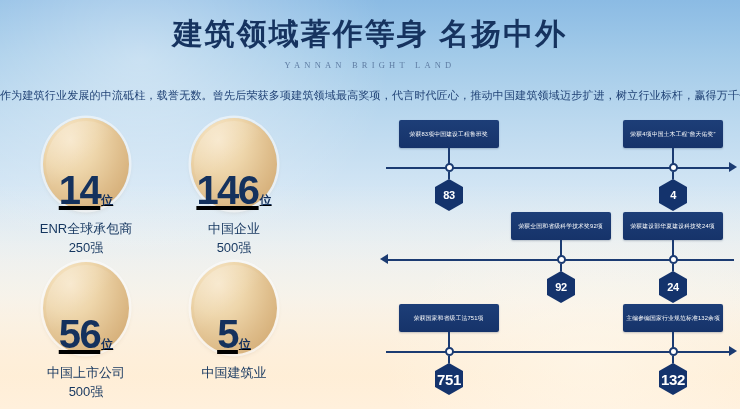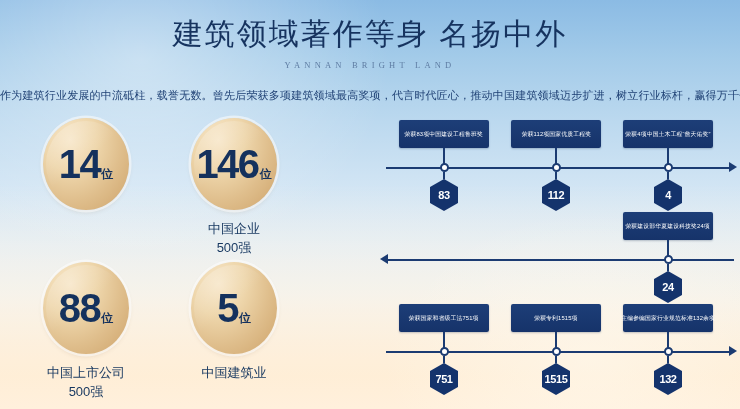--- a/index.html
+++ b/index.html
@@ -31,21 +31,21 @@
   }
   .bloom2 {
     position:absolute; right:-60px; top:210px; width:420px; height:300px;
     background:radial-gradient(ellipse at center, rgba(255,250,240,0.5) 0%, rgba(255,250,240,0) 70%);
     pointer-events:none;
   }
 
   
   .header { position:absolute; top:14px; left:0; width:100%; text-align:center; }
   .title {
-    font-size:30px; font-weight:normal; color:#16335f; letter-spacing:2px;
+    font-size:30px; font-weight:bold; color:#16335f; letter-spacing:2px;
     line-height:40px; white-space:nowrap;
   }
   .subtitle {
     margin-top:6px; font-size:8.5px; letter-spacing:4.2px; color:#5f7da3;
     font-family:"Liberation Serif","DejaVu Serif",serif; font-weight:normal;
   }
   .desc {
     position:absolute; top:88px; left:0; width:100%; text-align:center;
     font-size:11px; color:#1d3f73; letter-spacing:0.2px; white-space:nowrap;
   }
@@ -57,22 +57,23 @@
   .stat.c1 { left:150px; top:0; }
   .stat.c2 { left:2px;   top:144px; }
   .stat.c3 { left:150px; top:144px; }
 
   .circle {
     width:86px; height:92px; margin:0 auto;
     border-radius:50%;
     background:
       radial-gradient(ellipse at 32% 24%, #f7e6c8 0%, #eed6ab 32%, #dfbe8c 62%, #d3ab74 88%, #cfa56d 100%);
     box-shadow:0 0 0 2.5px rgba(255,255,255,0.55), 0 2px 5px rgba(120,95,60,0.18);
-    display:flex; align-items:center; justify-content:center;
+    display:flex; align-items:flex-end; justify-content:center;
     position:relative;
+    text-decoration:underline;
   }
   .circle::after {
     content:""; position:absolute; inset:3px; border-radius:50%;
     background:linear-gradient(140deg, rgba(255,255,255,0.30) 0%, rgba(255,255,255,0) 48%);
     pointer-events:none;
   }
   .num-wrap { display:flex; align-items:baseline; position:relative; z-index:1; }
   .num {
     font-size:40px; font-weight:bold; color:#14315d; letter-spacing:-1.5px;
     line-height:1; font-family:"Liberation Sans",sans-serif;
@@ -99,21 +100,21 @@
     border-top:5px solid transparent; border-bottom:5px solid transparent;
     border-left:8px solid #1b3b72;
   }
   .arrow-l {
     position:absolute; left:8px; top:42px;
     width:0; height:0;
     border-top:5px solid transparent; border-bottom:5px solid transparent;
     border-right:8px solid #1b3b72;
   }
 
-  .node { position:absolute; top:0; width:90px; }
+  .node { position:absolute; top:0; width:100px; }
   .node.n0 { left:27px; }
   .node.n1 { left:139px; }
   .node.n2 { left:251px; }
 
   .chip {
     height:28px; border-radius:2px;
     background:linear-gradient(to bottom,#1d3e78 0%, #16336a 100%);
     display:flex; align-items:center; justify-content:center;
     padding:0 4px;
     box-shadow:0 1px 2px rgba(20,40,80,0.25);
@@ -142,21 +143,21 @@
     background:#14336c;
     clip-path:polygon(50% 0%, 100% 25%, 100% 75%, 50% 100%, 0% 75%, 0% 25%);
     display:flex; align-items:center; justify-content:center;
     box-shadow:0 0 0 2px rgba(255,255,255,0.85);
     border-radius:2px;
   }
   .hex b {
     color:#ffffff; font-size:11px; font-weight:bold; letter-spacing:-0.4px;
     font-family:"Liberation Sans",sans-serif;
   }
-  .hex.wide b { font-size:11px; }
+  .hex.wide b { font-size:15px; }
 </style>
 </head>
 <body>
 
 <div class="bloom"></div>
 <div class="bloom2"></div>
 
 <div class="header">
   <div class="title">建筑领域著作等身  名扬中外</div>
   <div class="subtitle">YANNAN BRIGHT LAND</div>
@@ -166,39 +167,43 @@
 
 <div class="stats">
 
   <div class="stat c0">
     <div class="circle">
       <div class="num-wrap">
         <span class="num">14</span>
         <span class="unit">位</span>
       </div>
     </div>
+    <div class="stat-label">
+      <div>ENR全球承包商</div>
+      <div>250强</div>
+    </div>
   </div>
 
   <div class="stat c1">
     <div class="circle">
       <div class="num-wrap">
         <span class="num">146</span>
         <span class="unit">位</span>
       </div>
     </div>
     <div class="stat-label">
       <div>中国企业</div>
       <div>500强</div>
     </div>
   </div>
 
   <div class="stat c2">
     <div class="circle">
       <div class="num-wrap">
-        <span class="num">88</span>
+        <span class="num">56</span>
         <span class="unit">位</span>
       </div>
     </div>
     <div class="stat-label">
       <div>中国上市公司</div>
       <div>500强</div>
     </div>
   </div>
 
   <div class="stat c3">
@@ -224,47 +229,47 @@
       <div class="chip">
           <span>荣获83项中国建设工程鲁班奖</span>
         </div>
       <div class="stem"></div>
       <div class="dot"></div>
       <div class="stem2"></div>
       <div class="hex">
           <b>83</b>
         </div>
     </div>
-    <div class="node n1">
-      <div class="chip">
-          <span>荣获112项国家优质工程奖</span>
-        </div>
-      <div class="stem"></div>
-      <div class="dot"></div>
-      <div class="stem2"></div>
-      <div class="hex">
-          <b>112</b>
-        </div>
-    </div>
     <div class="node n2">
       <div class="chip">
           <span>荣获4项中国土木工程“詹天佑奖”</span>
         </div>
       <div class="stem"></div>
       <div class="dot"></div>
       <div class="stem2"></div>
       <div class="hex">
           <b>4</b>
         </div>
     </div>
   </div>
 
   <div class="row r1">
     <div class="axis"></div>
     <div class="arrow-l"></div>
+    <div class="node n1">
+      <div class="chip">
+          <span>荣获全国和省级科学技术奖92项</span>
+        </div>
+      <div class="stem"></div>
+      <div class="dot"></div>
+      <div class="stem2"></div>
+      <div class="hex">
+          <b>92</b>
+        </div>
+    </div>
     <div class="node n2">
       <div class="chip">
           <span>荣获建设部华夏建设科技奖24项</span>
         </div>
       <div class="stem"></div>
       <div class="dot"></div>
       <div class="stem2"></div>
       <div class="hex">
           <b>24</b>
         </div>
@@ -278,31 +283,20 @@
       <div class="chip">
           <span>荣获国家和省级工法751项</span>
         </div>
       <div class="stem"></div>
       <div class="dot"></div>
       <div class="stem2"></div>
       <div class="hex wide">
           <b>751</b>
         </div>
     </div>
-    <div class="node n1">
-      <div class="chip">
-          <span>荣获专利1515项</span>
-        </div>
-      <div class="stem"></div>
-      <div class="dot"></div>
-      <div class="stem2"></div>
-      <div class="hex wide">
-          <b>1515</b>
-        </div>
-    </div>
     <div class="node n2">
       <div class="chip">
           <span>主编参编国家行业规范标准132余项</span>
         </div>
       <div class="stem"></div>
       <div class="dot"></div>
       <div class="stem2"></div>
       <div class="hex wide">
           <b>132</b>
         </div>

